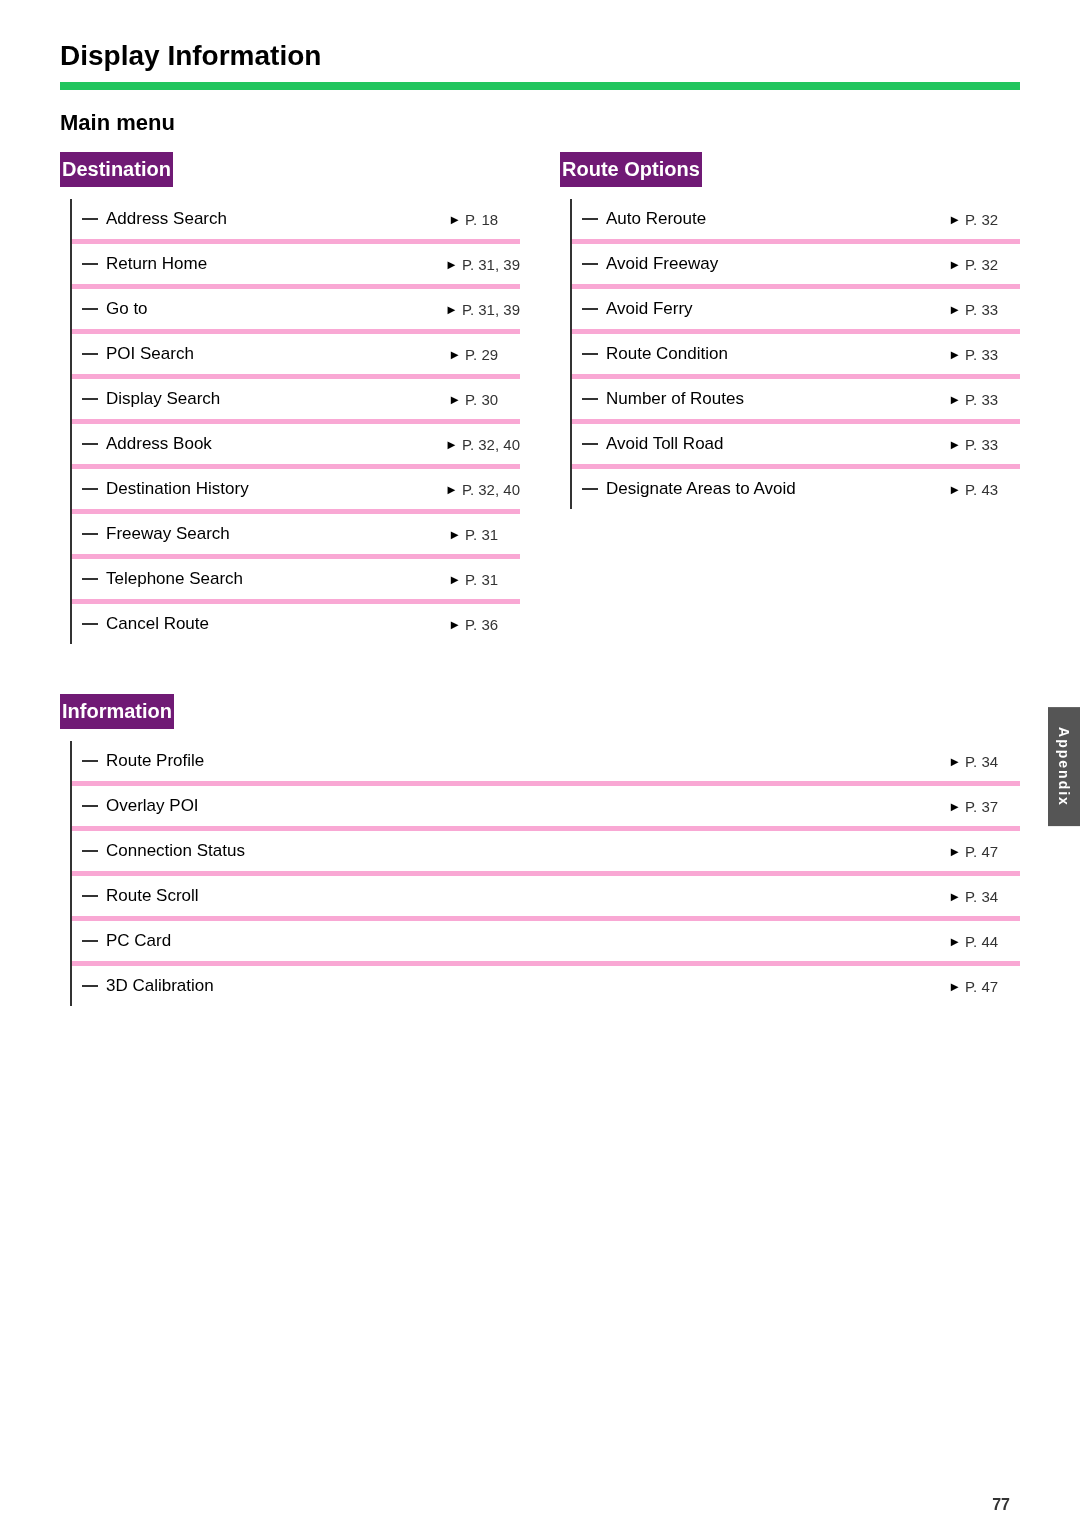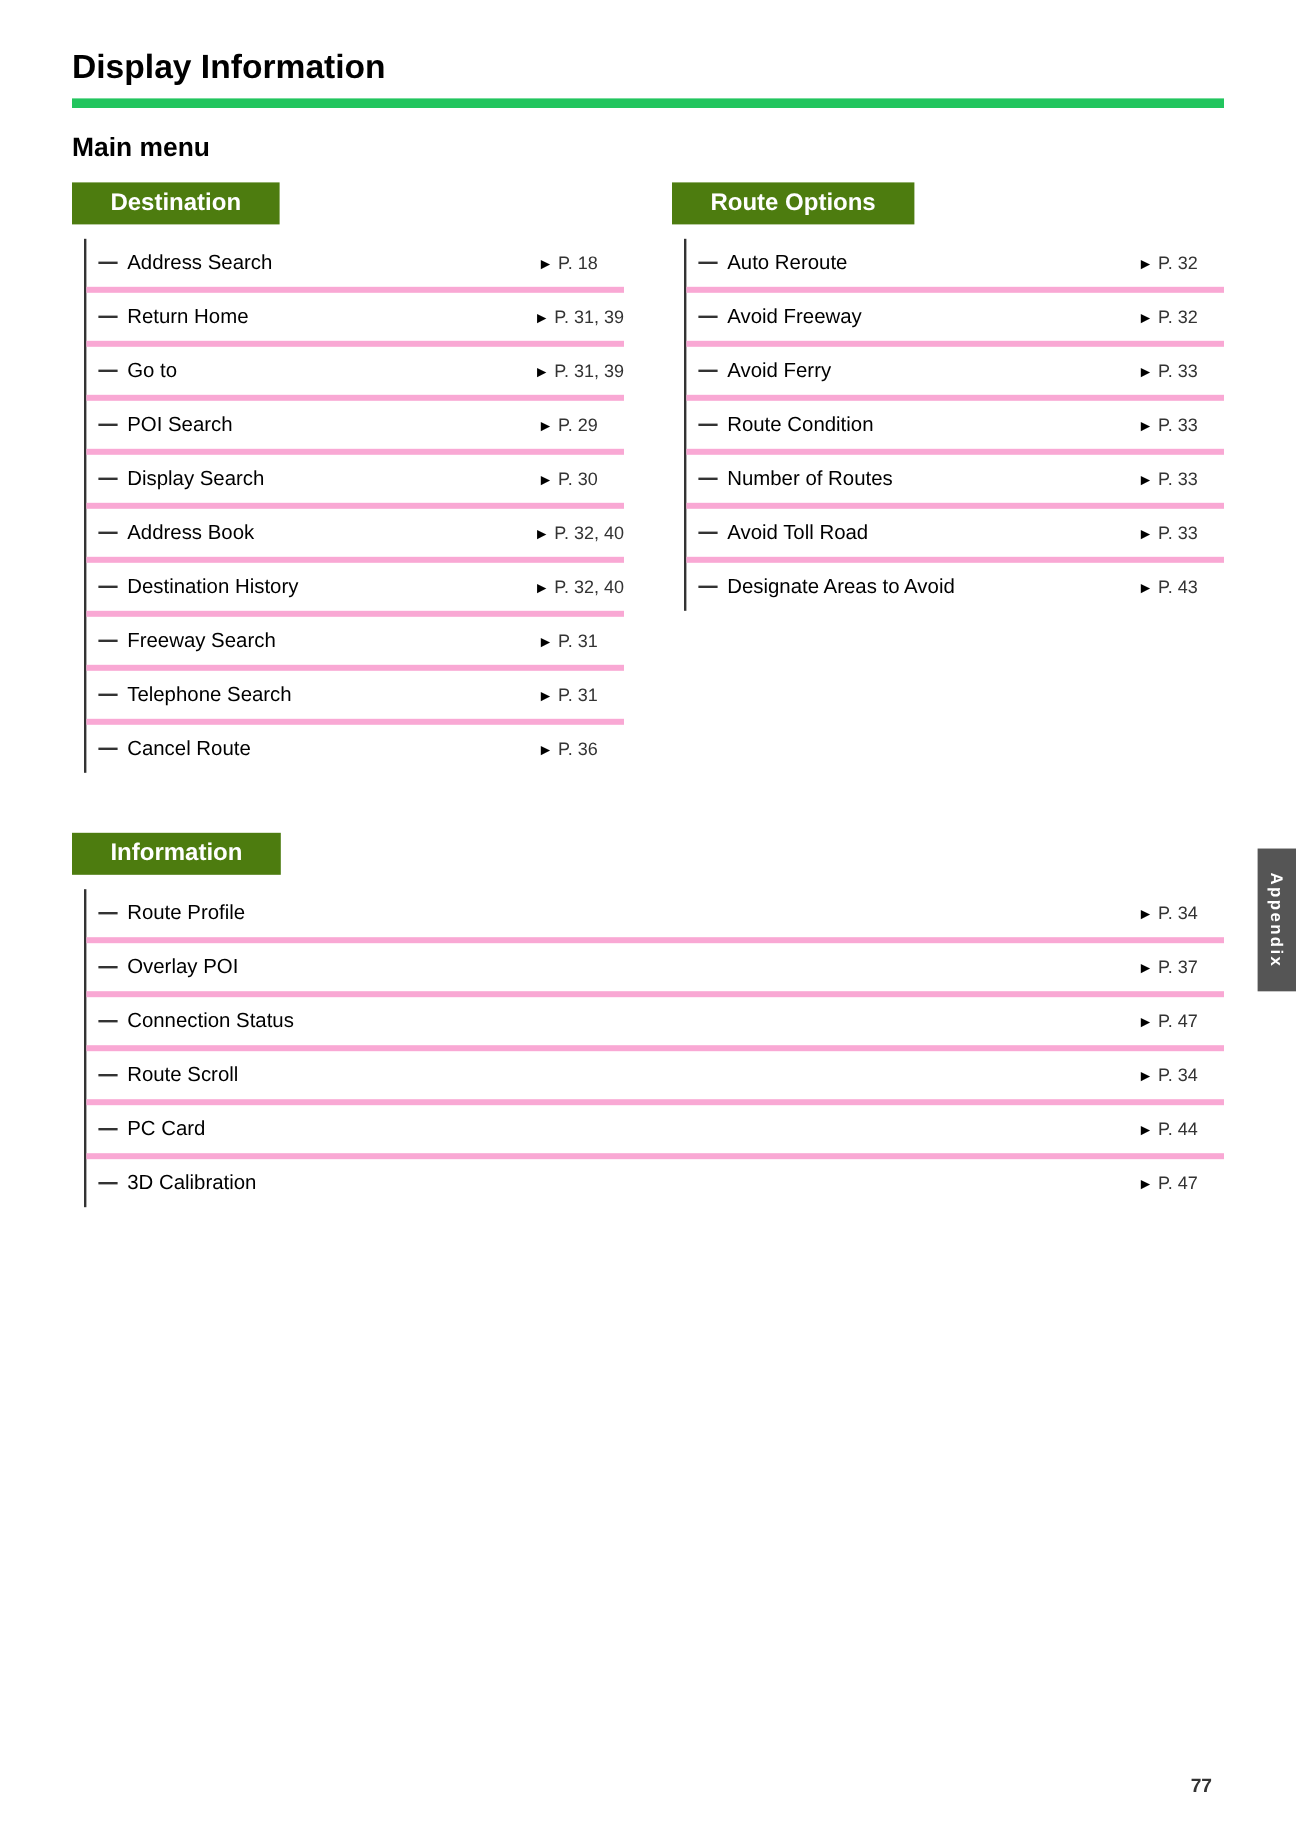--- a/index.html
+++ b/index.html
@@ -33,25 +33,25 @@
       gap: 40px;
       margin-bottom: 50px;
     }
 
     .col {
       flex: 1;
     }
 
     .menu-header {
       display: inline-block;
-      background: #4d7c0f;
+      background: #701a75;
       color: #fff;
       font-size: 20px;
       font-weight: bold;
-      padding: 6px 32px;
+      padding: 6px 2px;
       margin-bottom: 12px;
     }
 
     .menu-list {
       list-style: none;
       border-left: 2px solid #333;
       margin-left: 10px;
     }
 
     .menu-item {
@@ -108,21 +108,21 @@
       background: #555;
       color: #fff;
       font-size: 14px;
       font-weight: bold;
       padding: 20px 8px;
       letter-spacing: 2px;
     }
 
     .page-number {
       position: absolute;
-      bottom: 35px;
+      bottom: 19px;
       right: 70px;
       font-size: 16px;
       font-weight: bold;
       color: #333;
     }
   </style>
 </head>
 <body>
 
 <h1 class="page-title">Display Information</h1>

